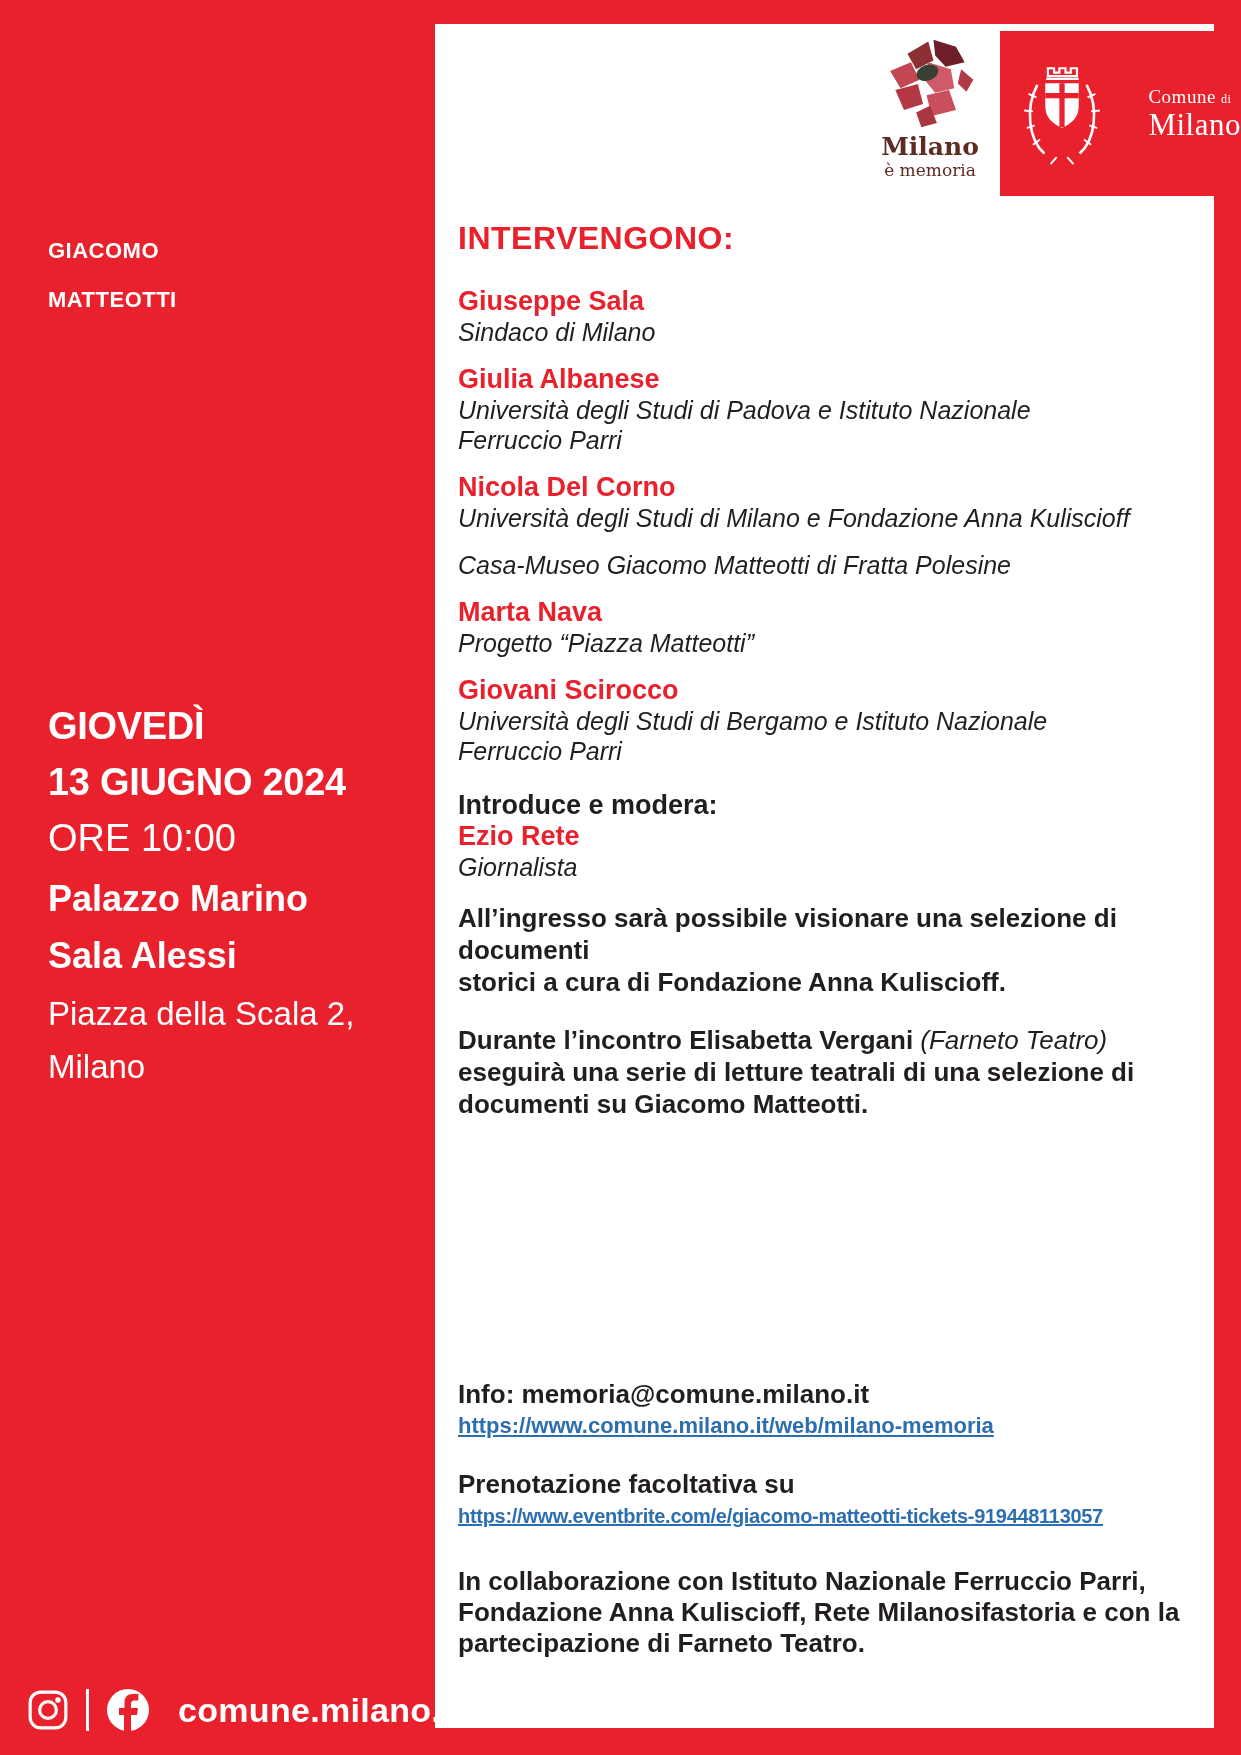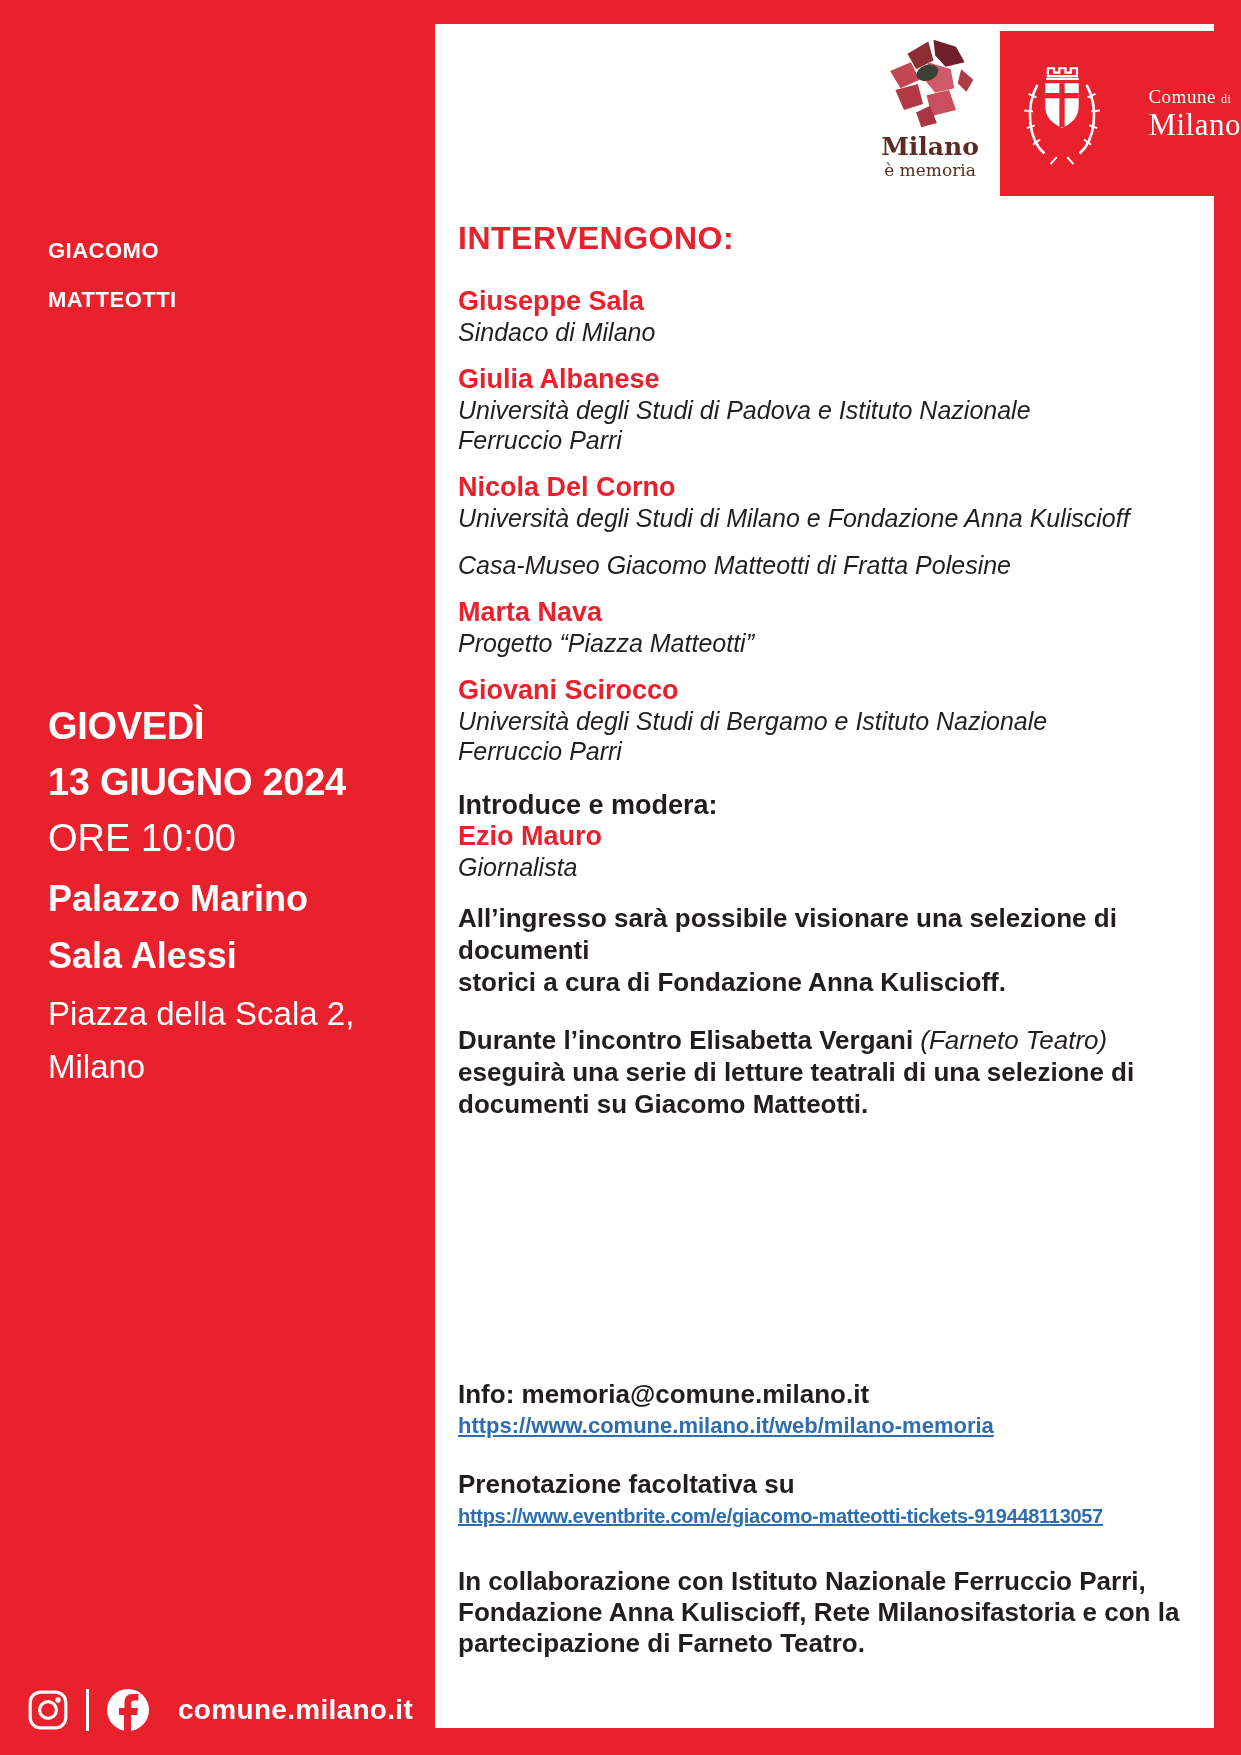--- a/index.html
+++ b/index.html
@@ -28,21 +28,21 @@
   .sb-subtitle{top:348px;font-size:33px;font-weight:300;line-height:56px;white-space:pre-line;width:380px;}
   .sb-date{top:698px;}
   .sb-date .b{font-size:38px;font-weight:800;line-height:56px;letter-spacing:-.3px;}
   .sb-date .l{font-size:38px;font-weight:300;line-height:56px;}
   .sb-venue{top:870px;}
   .sb-venue .b{font-size:36px;font-weight:800;line-height:57px;}
   .sb-address{font-size:33px;font-weight:300;line-height:53px;white-space:pre-line;margin-top:3px;}
   
   .social{position:absolute;left:27px;top:1688px;display:flex;align-items:center;}
   .social .divider{width:3px;height:42px;background:#fff;margin:0 17px;}
-  .social .site{color:#fff;font-size:28px;font-weight:800;margin-left:28px;letter-spacing:.3px;}
+  .social .site{color:#fff;font-size:34px;font-weight:800;margin-left:28px;letter-spacing:.3px;}
   
   .memoria{position:absolute;left:860px;top:34px;width:140px;text-align:center;}
   .memoria .m-title{font-family:"DejaVu Serif",serif;font-weight:700;font-size:25px;color:var(--brown);line-height:26px;margin-top:-4px;}
   .memoria .m-sub{font-family:"DejaVu Serif",serif;font-size:17px;color:var(--brown);line-height:20px;}
   .comune-text{color:#fff;font-family:"Liberation Serif",serif;margin-left:10px;line-height:1;}
   .comune-text .t1{font-size:19px;letter-spacing:.5px;}
   .comune-text .t1 .small{font-size:12px;}
   .comune-text .t2{font-size:31px;margin-top:3px;letter-spacing:.5px;}
   
   .heading{position:absolute;left:458px;top:220px;font-size:32px;font-weight:800;color:var(--red);letter-spacing:.5px;}
@@ -177,21 +177,21 @@
       <div class="sp-role">Progetto “Piazza Matteotti”</div>
     </div>
     <div class="speaker">
       <div class="sp-name">Giovani Scirocco</div>
       <div class="sp-role">Università degli Studi di Bergamo e Istituto Nazionale
 Ferruccio Parri</div>
     </div>
 
     <div class="moderator">
       <div class="mod-label">Introduce e modera:</div>
-      <div class="sp-name">Ezio Mauro</div>
+      <div class="sp-name">Ezio Rete</div>
       <div class="sp-role">Giornalista</div>
     </div>
 
     <p class="para pre">All’ingresso sarà possibile visionare una selezione di documenti
 storici a cura di Fondazione Anna Kuliscioff.</p>
 
     <p class="para"><span>Durante l’incontro </span><span class="xbold">Elisabetta Vergani</span><span class="it"> (Farneto Teatro) </span><span>eseguirà una serie di letture teatrali di una selezione di documenti su Giacomo Matteotti.</span></p>
   </div>
 
   <div class="info">

